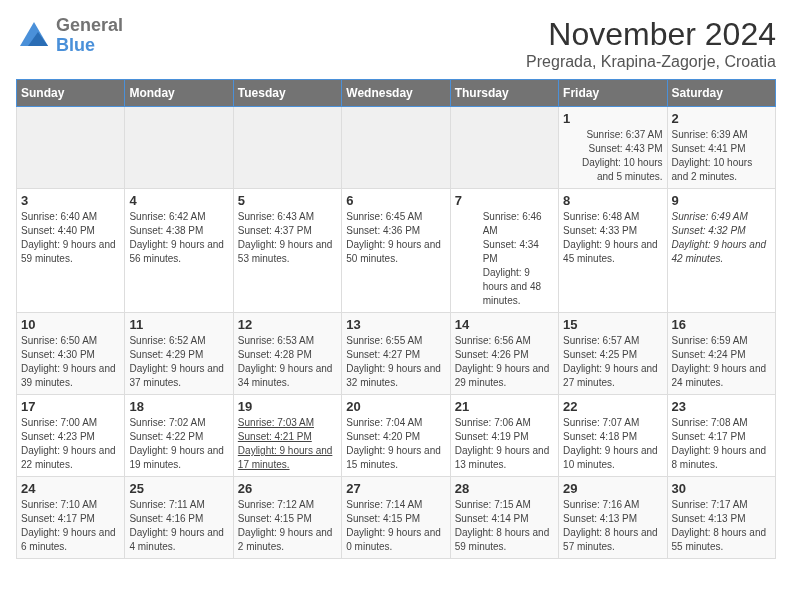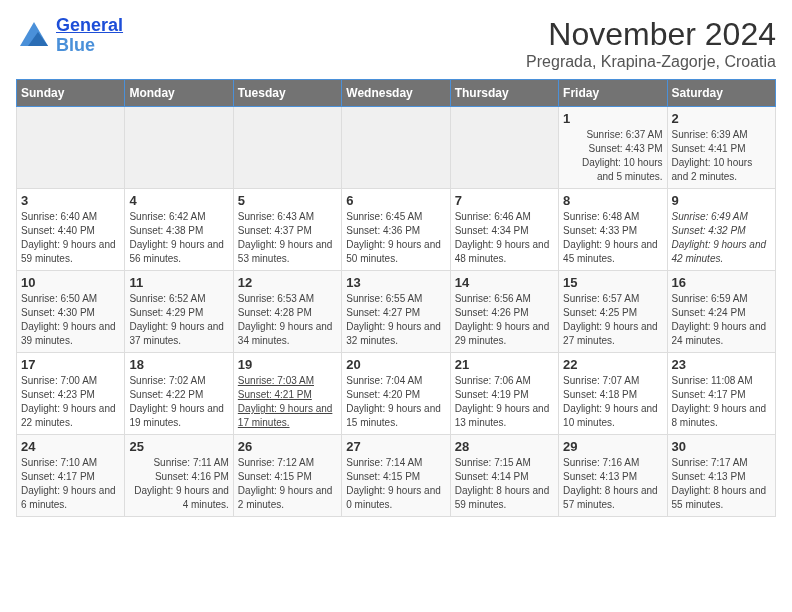--- a/index.html
+++ b/index.html
@@ -22,22 +22,21 @@
       gap: 4px;
     }
     .logo-text {
       display: flex;
       flex-direction: column;
       line-height: 1.1;
     }
     .logo-general {
       font-size: 18px;
       font-weight: bold;
-      color: #1d4ed8;
-      text-decoration: underline;
+      color: #737373;
     }
     .logo-blue {
       font-size: 18px;
       font-weight: bold;
       color: #4a90d9;
     }
     .logo-icon {
       width: 36px;
       height: 36px;
     }
@@ -176,21 +175,21 @@
 Daylight: 9 hours and 53 minutes.</div>
         </td>
         <td>
           <span class="day-num">6</span>
           <div class="day-info" style="white-space: pre-line;">Sunrise: 6:45 AM
 Sunset: 4:36 PM
 Daylight: 9 hours and 50 minutes.</div>
         </td>
         <td>
           <span class="day-num">7</span>
-          <div class="day-info" style="white-space: pre-line;">Sunrise: 6:46 AM
+          <div class="day-info" style="white-space: pre-line; margin-left: 28px;">Sunrise: 6:46 AM
 Sunset: 4:34 PM
 Daylight: 9 hours and 48 minutes.</div>
         </td>
         <td>
           <span class="day-num">8</span>
           <div class="day-info" style="white-space: pre-line;">Sunrise: 6:48 AM
 Sunset: 4:33 PM
 Daylight: 9 hours and 45 minutes.</div>
         </td>
         <td>
@@ -276,35 +275,35 @@
 Daylight: 9 hours and 13 minutes.</div>
         </td>
         <td>
           <span class="day-num">22</span>
           <div class="day-info" style="white-space: pre-line;">Sunrise: 7:07 AM
 Sunset: 4:18 PM
 Daylight: 9 hours and 10 minutes.</div>
         </td>
         <td>
           <span class="day-num">23</span>
-          <div class="day-info" style="white-space: pre-line;">Sunrise: 11:08 AM
+          <div class="day-info" style="white-space: pre-line;">Sunrise: 7:08 AM
 Sunset: 4:17 PM
 Daylight: 9 hours and 8 minutes.</div>
         </td>
       </tr>
       <tr>
         <td>
           <span class="day-num">24</span>
           <div class="day-info" style="white-space: pre-line;">Sunrise: 7:10 AM
 Sunset: 4:17 PM
 Daylight: 9 hours and 6 minutes.</div>
         </td>
         <td>
           <span class="day-num">25</span>
-          <div class="day-info" style="white-space: pre-line; text-align: right;">Sunrise: 7:11 AM
+          <div class="day-info" style="white-space: pre-line;">Sunrise: 7:11 AM
 Sunset: 4:16 PM
 Daylight: 9 hours and 4 minutes.</div>
         </td>
         <td>
           <span class="day-num">26</span>
           <div class="day-info" style="white-space: pre-line;">Sunrise: 7:12 AM
 Sunset: 4:15 PM
 Daylight: 9 hours and 2 minutes.</div>
         </td>
         <td>

